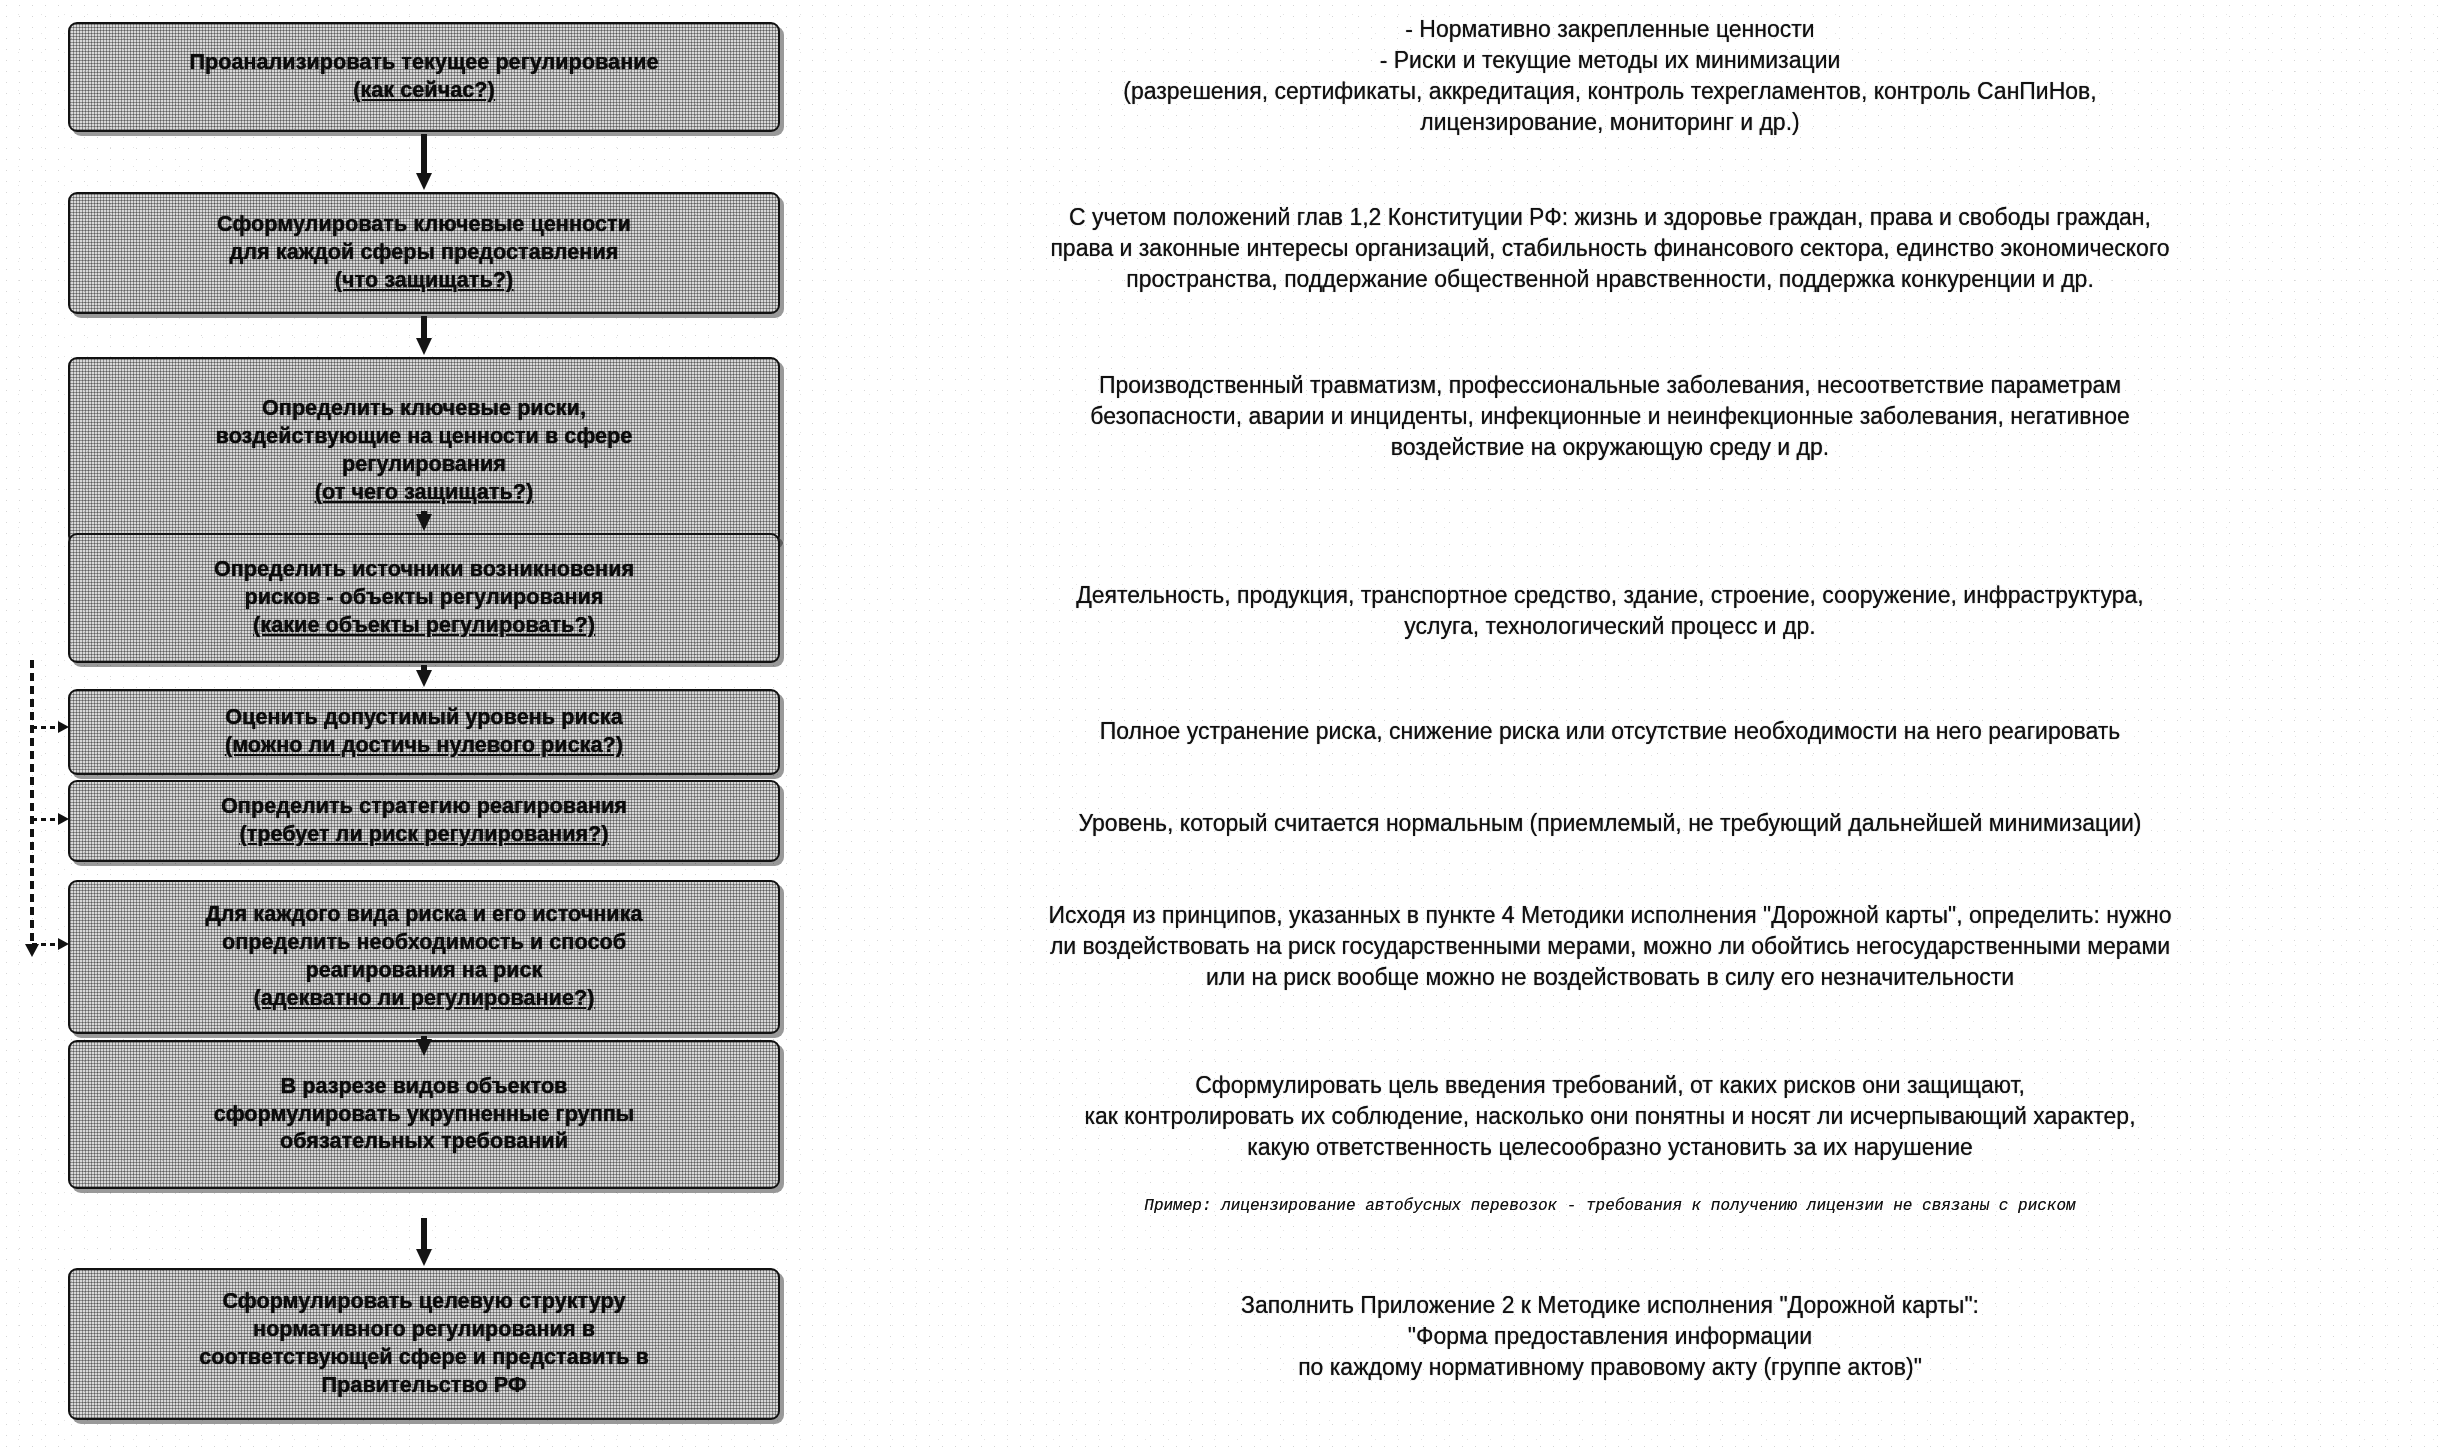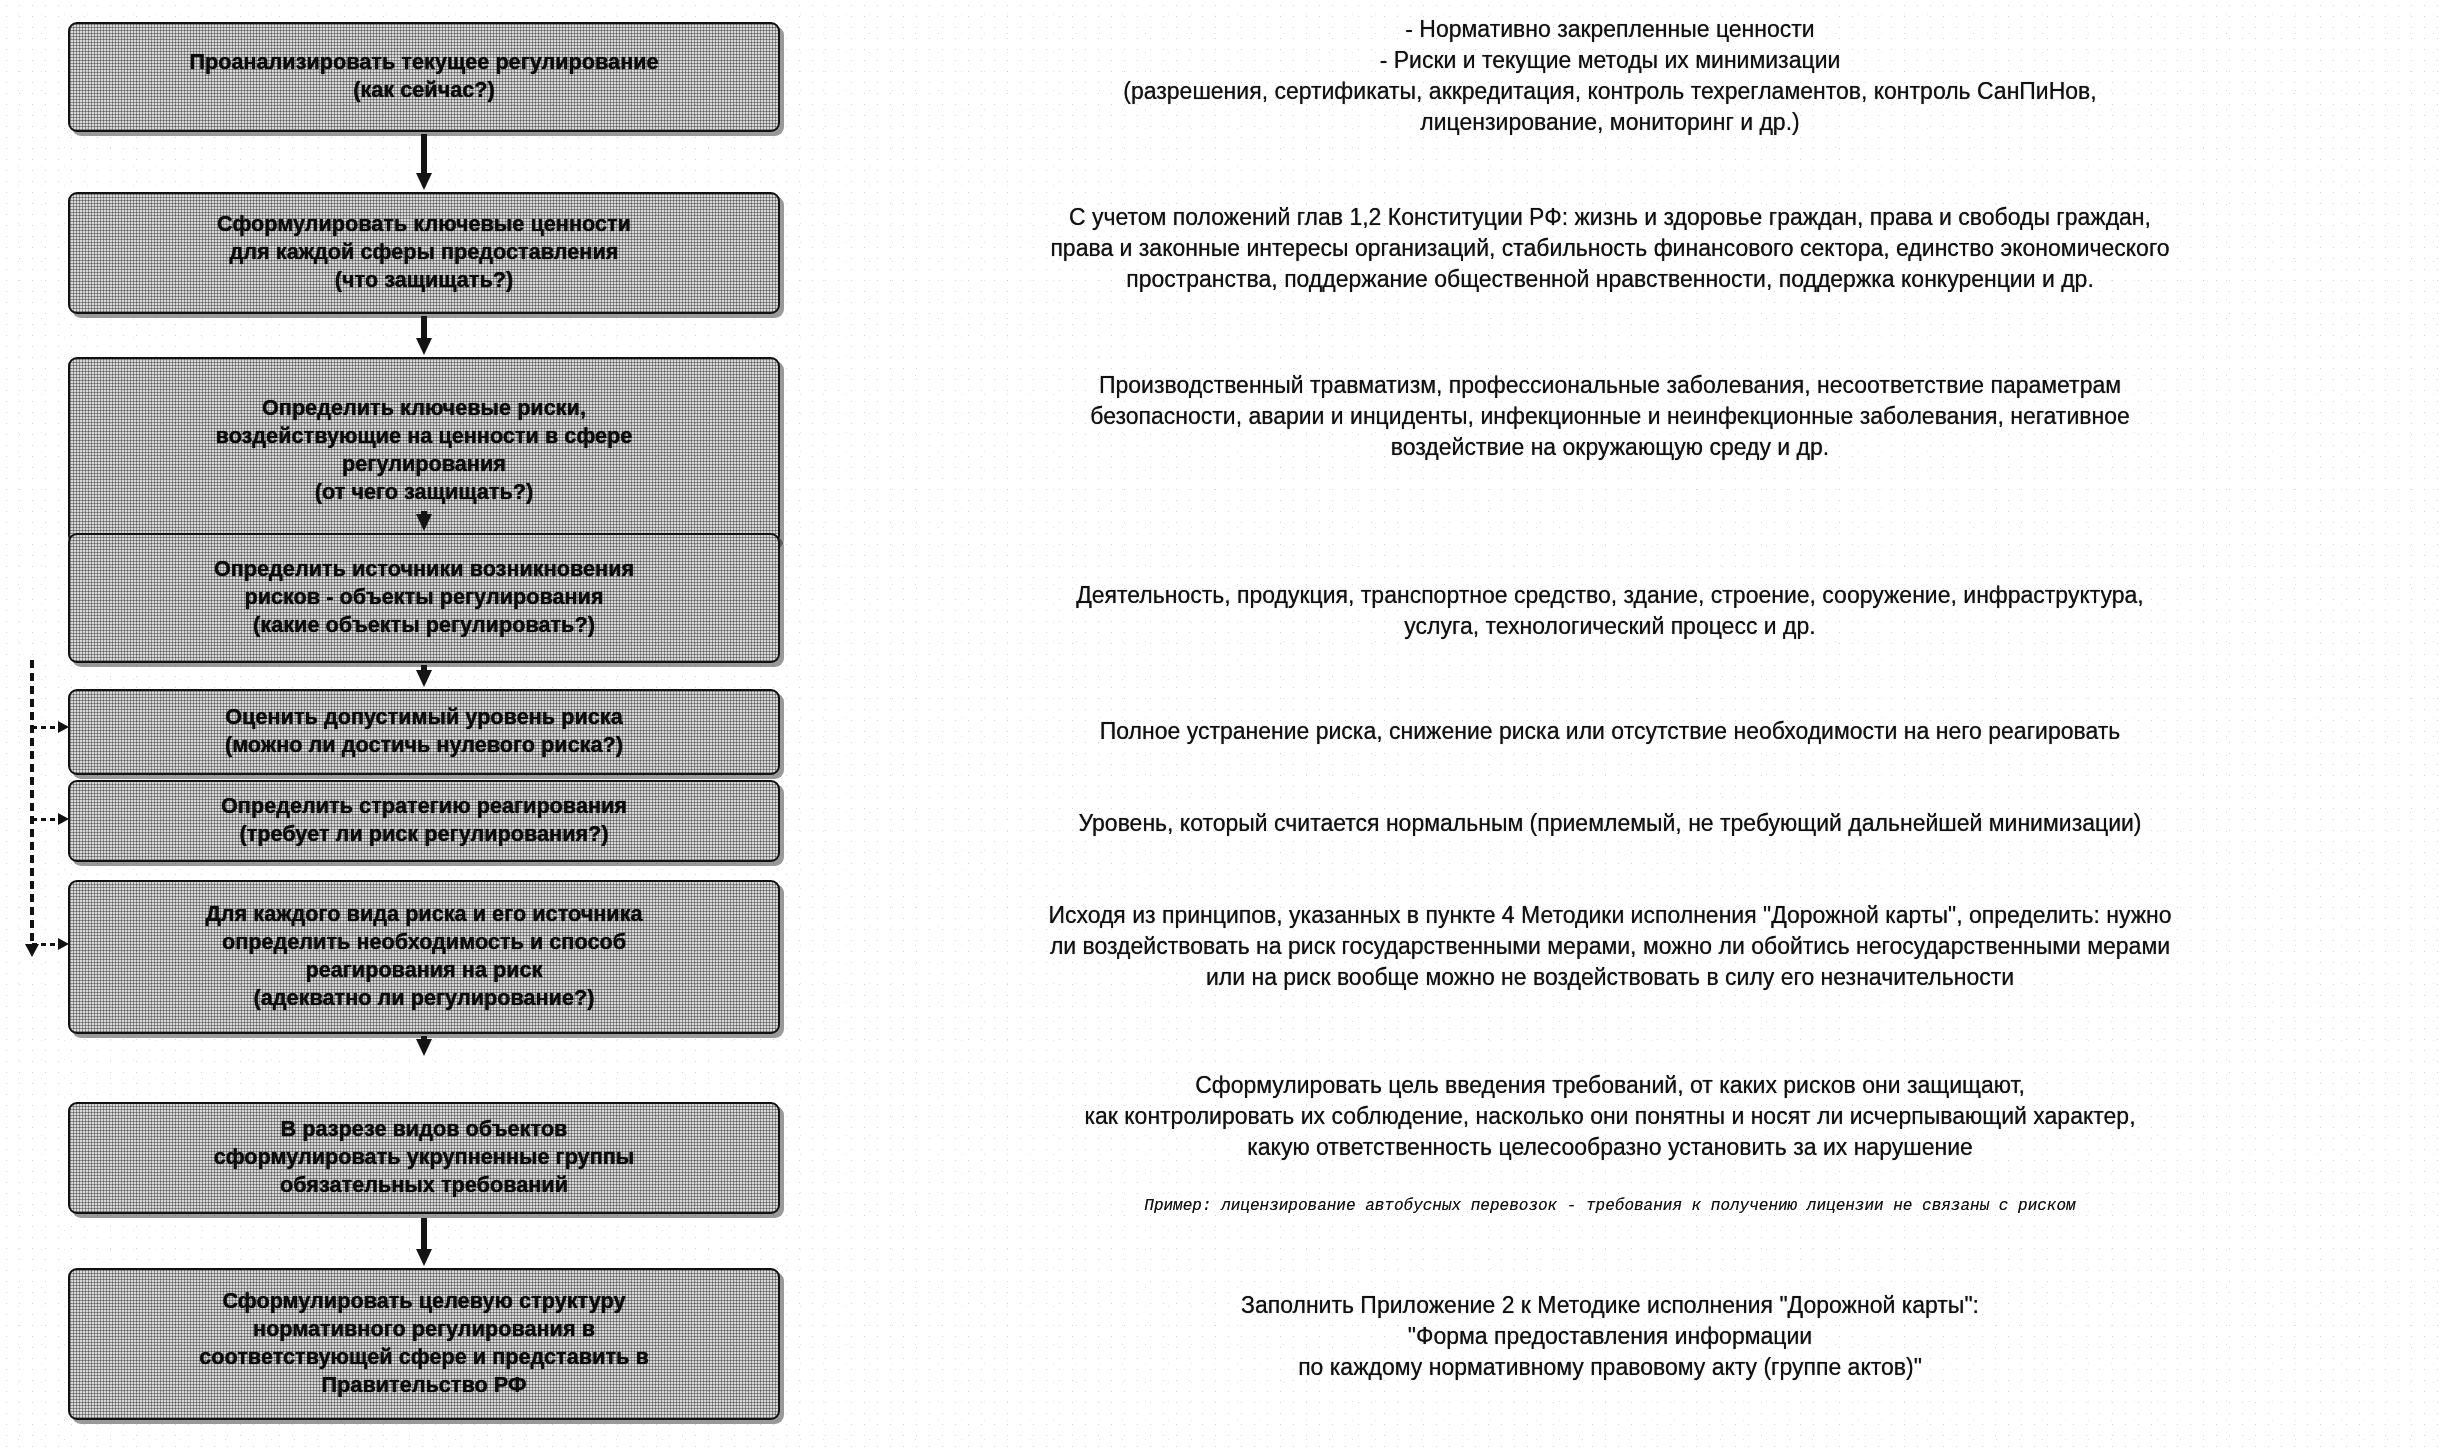--- a/index.html
+++ b/index.html
@@ -41,21 +41,21 @@
     padding:6px 30px;
     box-shadow:4px 4px 0 rgba(0,0,0,.40);
   }
   .node .node-txt{
     font-size:21.5px;line-height:1.30;font-weight:700;
     letter-spacing:.1px;
     color:#0b0b0b;
     white-space:pre-line;
     text-shadow:0 0 1.1px rgba(0,0,0,.85), .4px .3px 0 rgba(0,0,0,.35);
   }
-  .node .node-txt .q{ }
+  .node .node-txt .q{ text-decoration:underline; }
 
   
   .v-arrow{position:absolute;width:16px;z-index:5;}
   .v-arrow .stem{
     position:absolute;left:5px;top:0;width:6px;height:calc(100% - 17px);
     background:#141414;
   }
   .v-arrow .head{
     position:absolute;left:0;bottom:0;width:0;height:0;
     border-left:8px solid transparent;border-right:8px solid transparent;
@@ -152,21 +152,21 @@
 
     <div class="node" style="top:880px;height:154px;">
       <div class="node-txt"><span>Для каждого вида риска и его источника</span><br><span>определить необходимость и способ</span><br><span>реагирования на риск</span><br><span class="q">(адекватно ли регулирование?)</span></div>
     </div>
 
     <div class="v-arrow" style="left:348px;top:1036px;height:20px;">
       <div class="stem"></div>
       <div class="head"></div>
     </div>
 
-    <div class="node" style="top:1102px;height:112px;">
+    <div class="node" style="top:1040px;height:149px;">
       <div class="node-txt"><span>В разрезе видов объектов</span><br><span>сформулировать укрупненные группы</span><br><span>обязательных требований</span></div>
     </div>
 
     <div class="v-arrow" style="left:348px;top:1218px;height:48px;">
       <div class="stem"></div>
       <div class="head"></div>
     </div>
 
     <div class="node" style="top:1268px;height:152px;">
       <div class="node-txt"><span>Сформулировать целевую структуру</span><br><span>нормативного регулирования в</span><br><span>соответствующей сфере и представить в</span><br><span>Правительство РФ</span></div>

